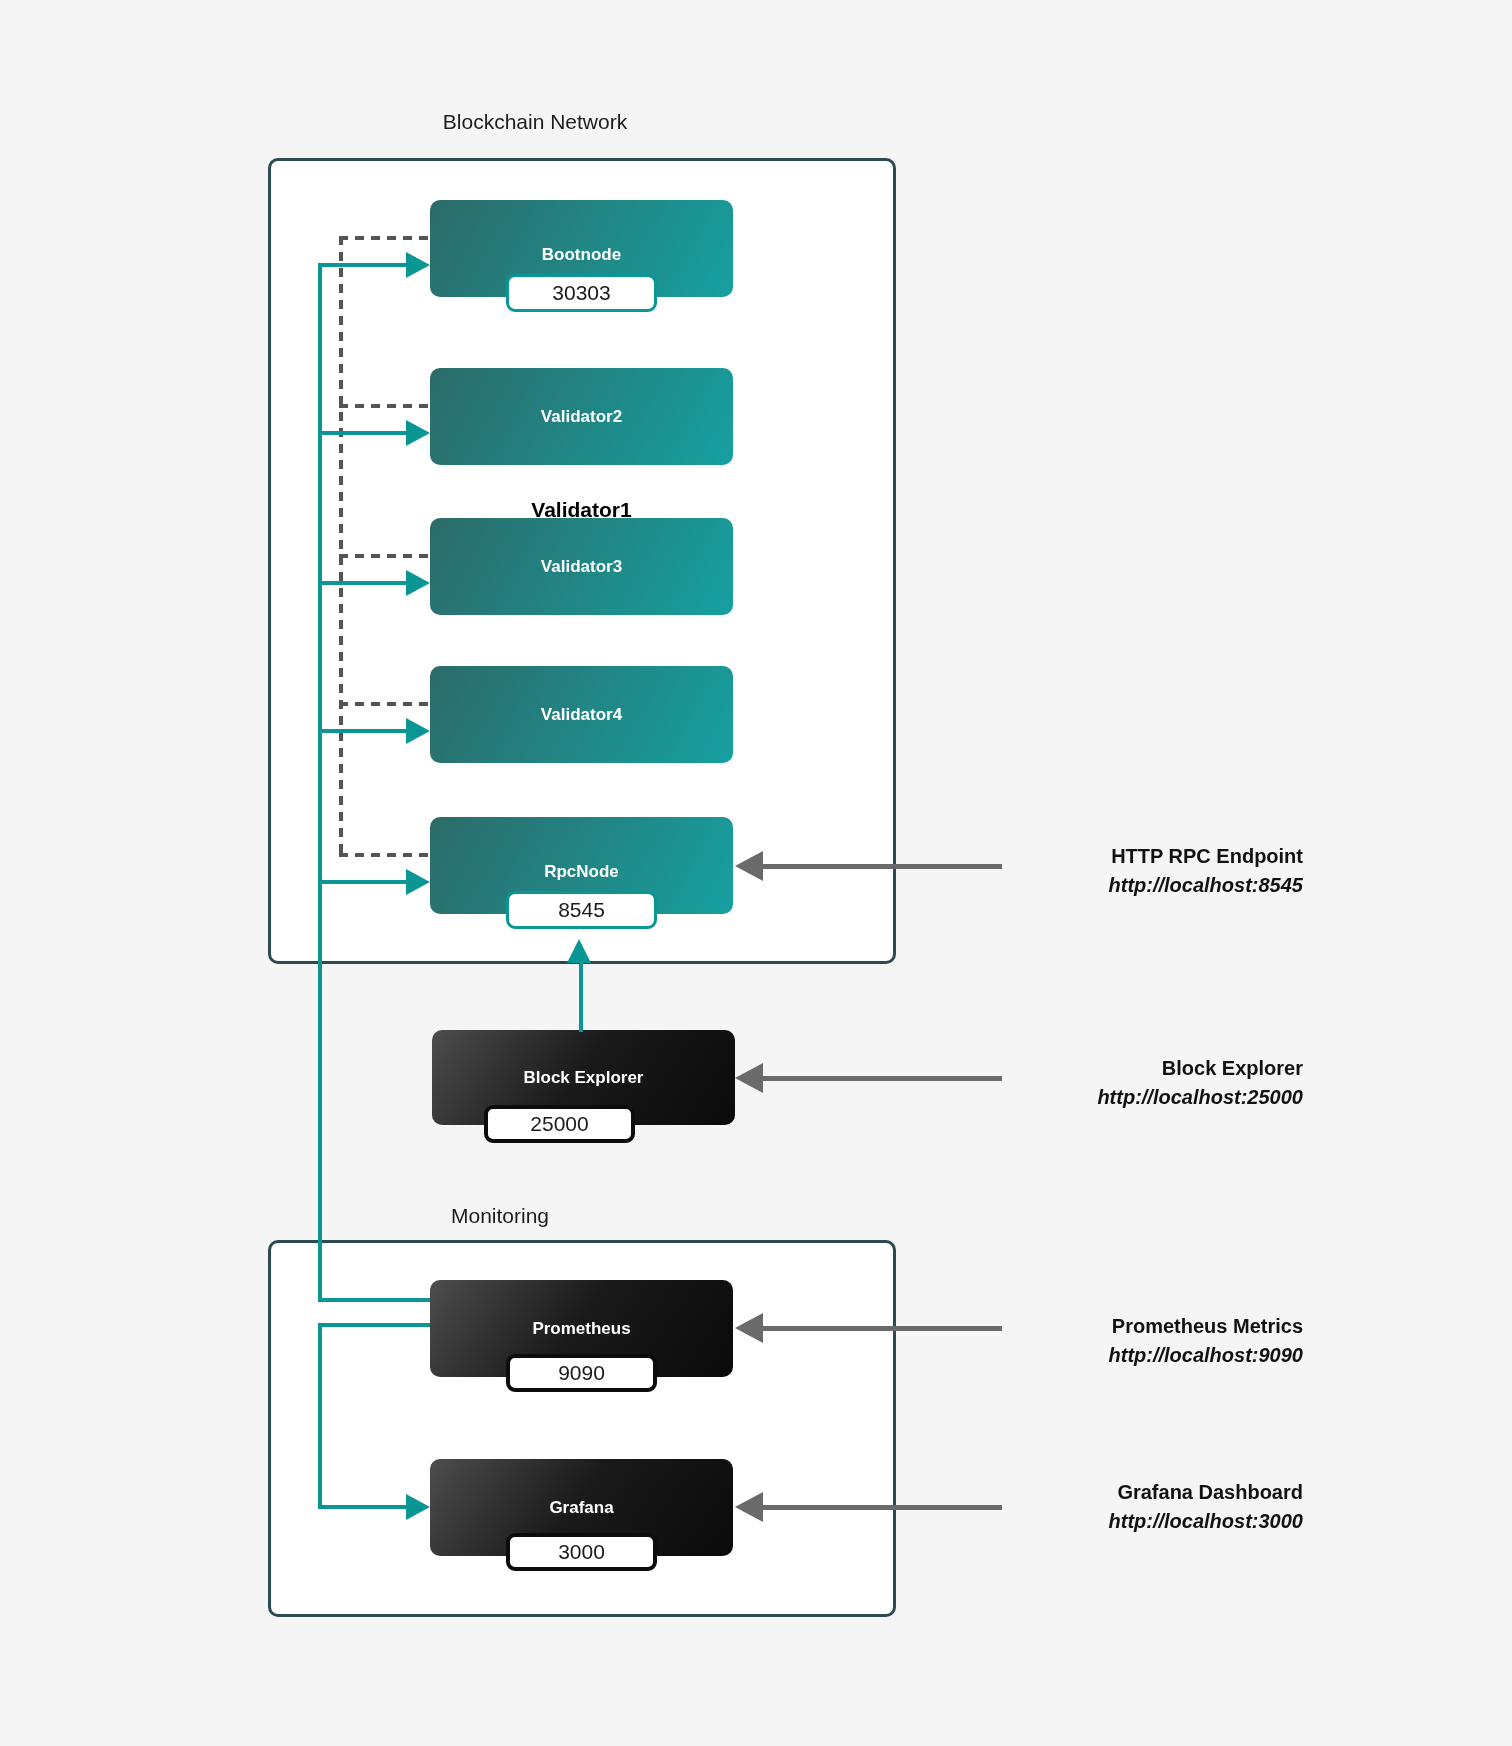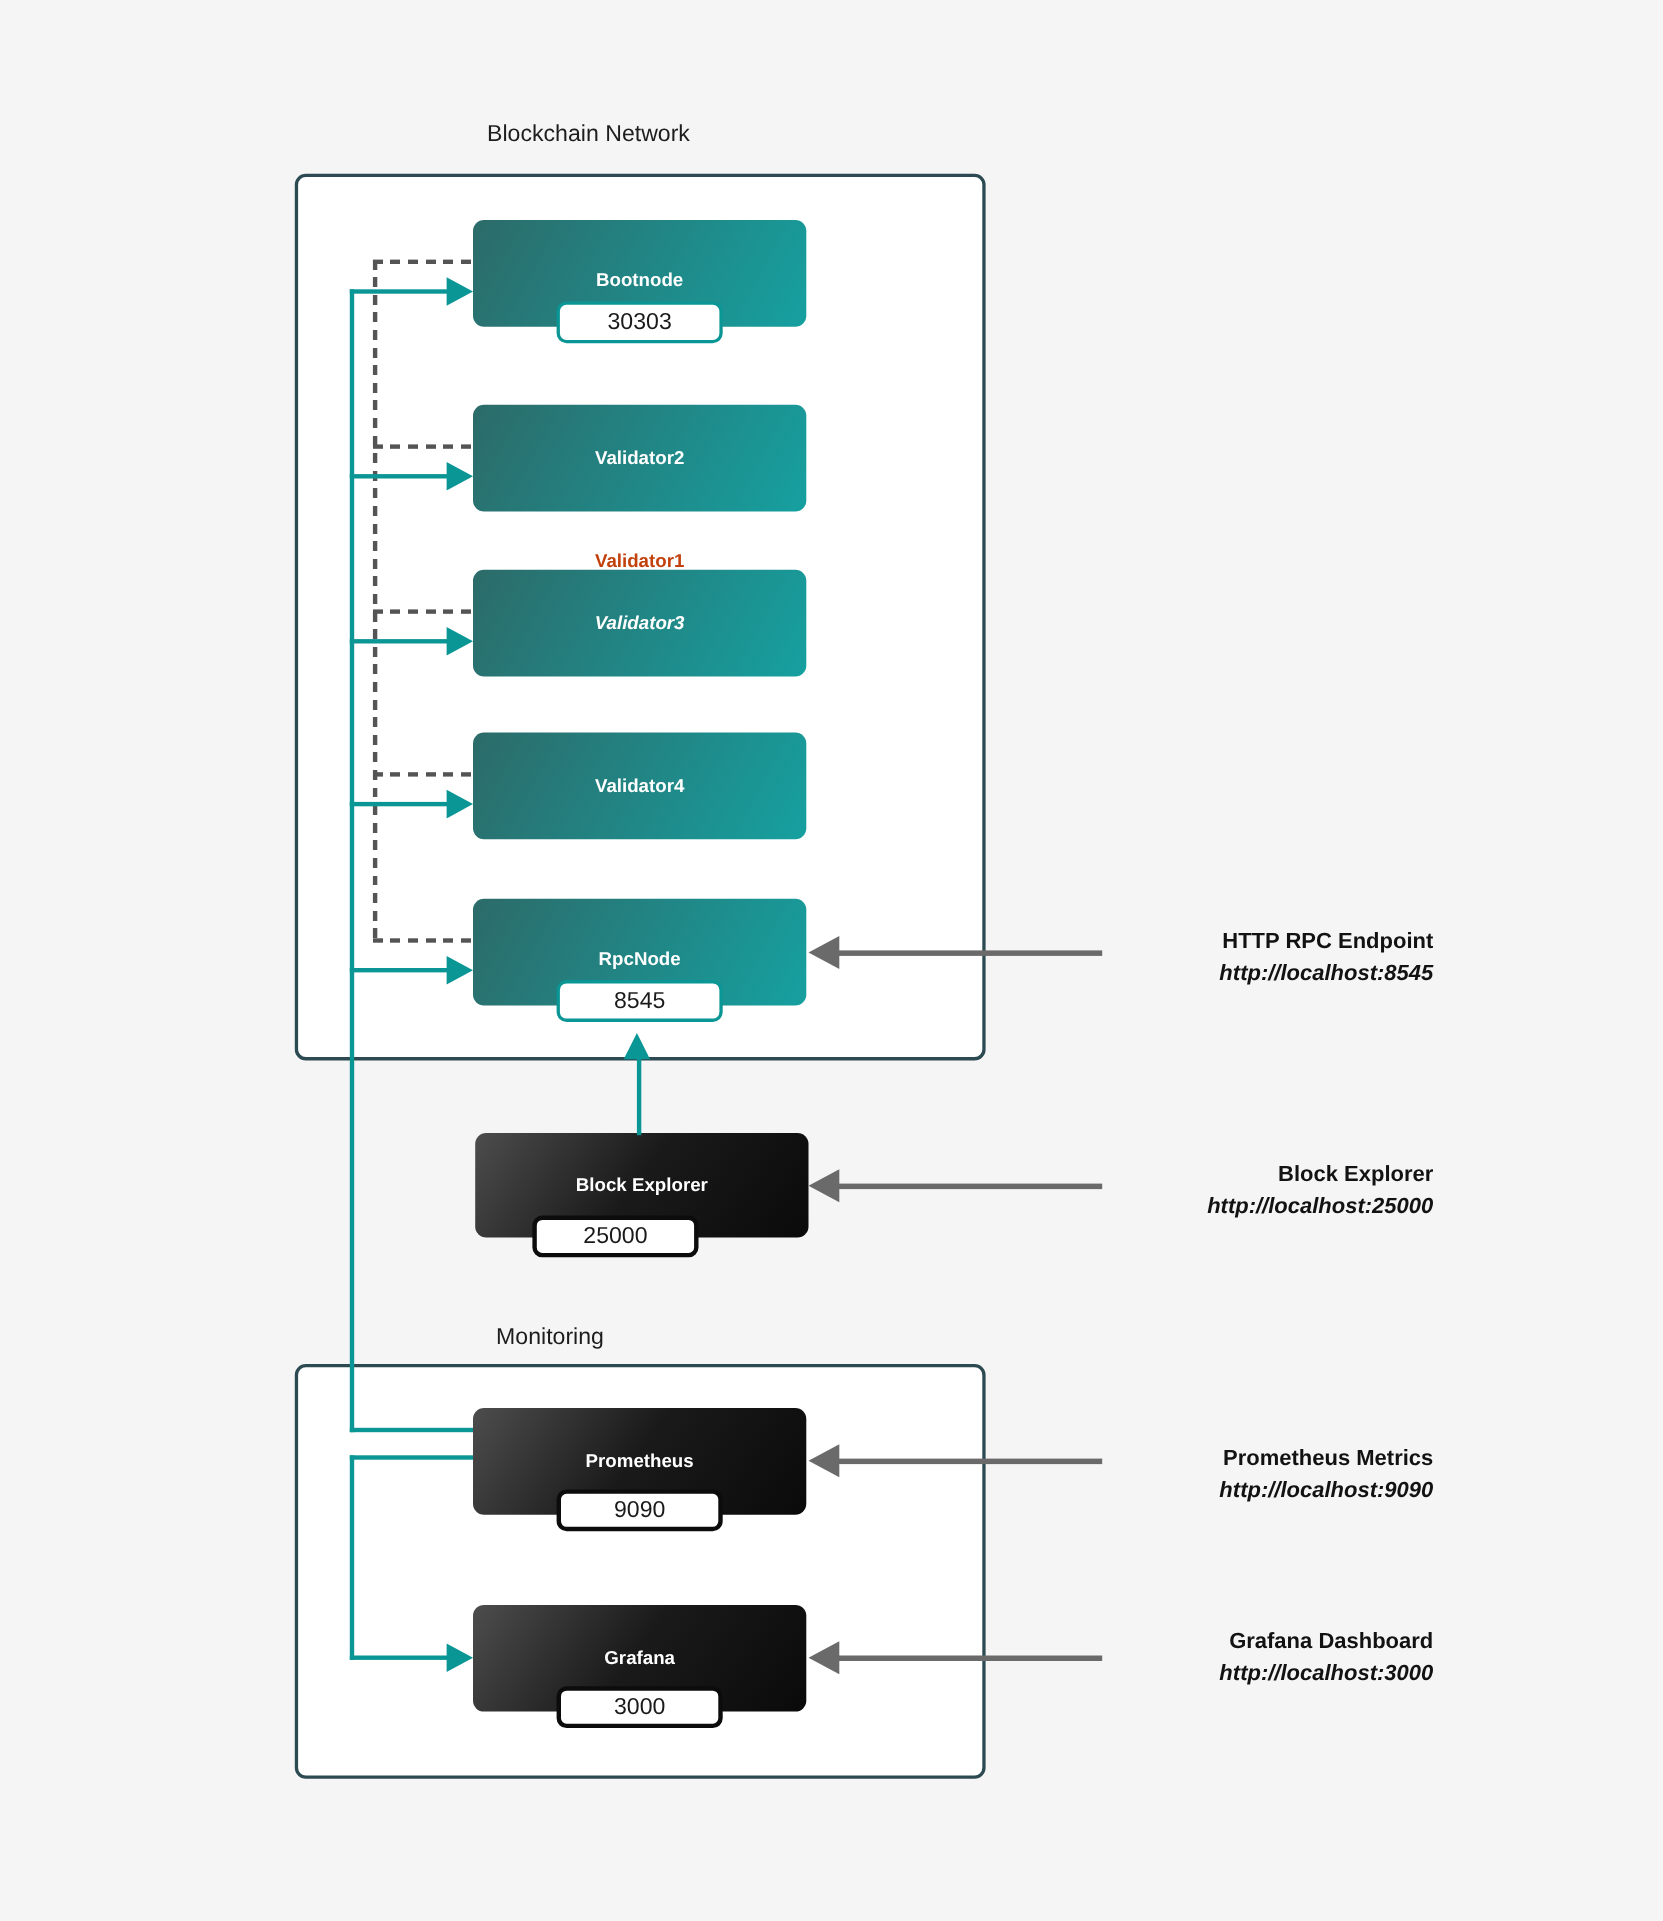--- a/index.html
+++ b/index.html
@@ -50,22 +50,22 @@
     background:repeating-linear-gradient(to bottom,var(--dashed_gray) 0 9px,transparent 9px 16px);}
 
   .gray-line{position:absolute;height:5px;background:var(--arrow_gray);z-index:5;}
   .arrow-left-gray{position:absolute;width:0;height:0;border-top:15px solid transparent;
     border-bottom:15px solid transparent;border-right:28px solid var(--arrow_gray);z-index:5;}
 
   .annotation{position:absolute;width:320px;text-align:right;z-index:5;color:var(--text_dark);}
   .ann-title{font-size:20px;font-weight:bold;line-height:29px;white-space:nowrap;}
   .ann-url{font-size:20px;font-weight:bold;font-style:italic;line-height:29px;white-space:nowrap;}
 
-  .occluded-label{position:absolute;left:430px;width:303px;text-align:center;color:#c2410c;
-    font-weight:bold;font-size:17px;line-height:24px;z-index:3;}
+  .occluded-label{position:absolute;left:430px;width:303px;text-align:center;color:#000000;
+    font-weight:bold;font-size:21px;line-height:24px;z-index:3;}
 </style>
 </head>
 <body>
 
 <div id="canvas">
 
   <div class="section-title" style="left:535px;top:108px;">Blockchain Network</div>
   <div class="section-title" style="left:500px;top:1202px;">Monitoring</div>
 
   <div class="section-box" style="left:268px;top:158px;width:628px;height:806px;"></div>
@@ -105,21 +105,21 @@
   <div class="port-badge port-teal" style="left:506px;top:274px;">
     <span>30303</span>
   </div>
 
   <div class="node node-teal" style="left:430px;top:368px;">
     <span class="node-label">Validator2</span>
   </div>
 
   <div class="occluded-label" style="top:498px;">Validator1</div>
 
-  <div class="node node-teal" style="left:430px;top:518px;font-style:italic;">
+  <div class="node node-teal" style="left:430px;top:518px;">
     <span class="node-label">Validator3</span>
   </div>
 
   <div class="node node-teal" style="left:430px;top:666px;">
     <span class="node-label">Validator4</span>
   </div>
 
   <div class="node node-teal" style="left:430px;top:817px;">
     <span class="node-label shift-down">RpcNode</span>
   </div>

